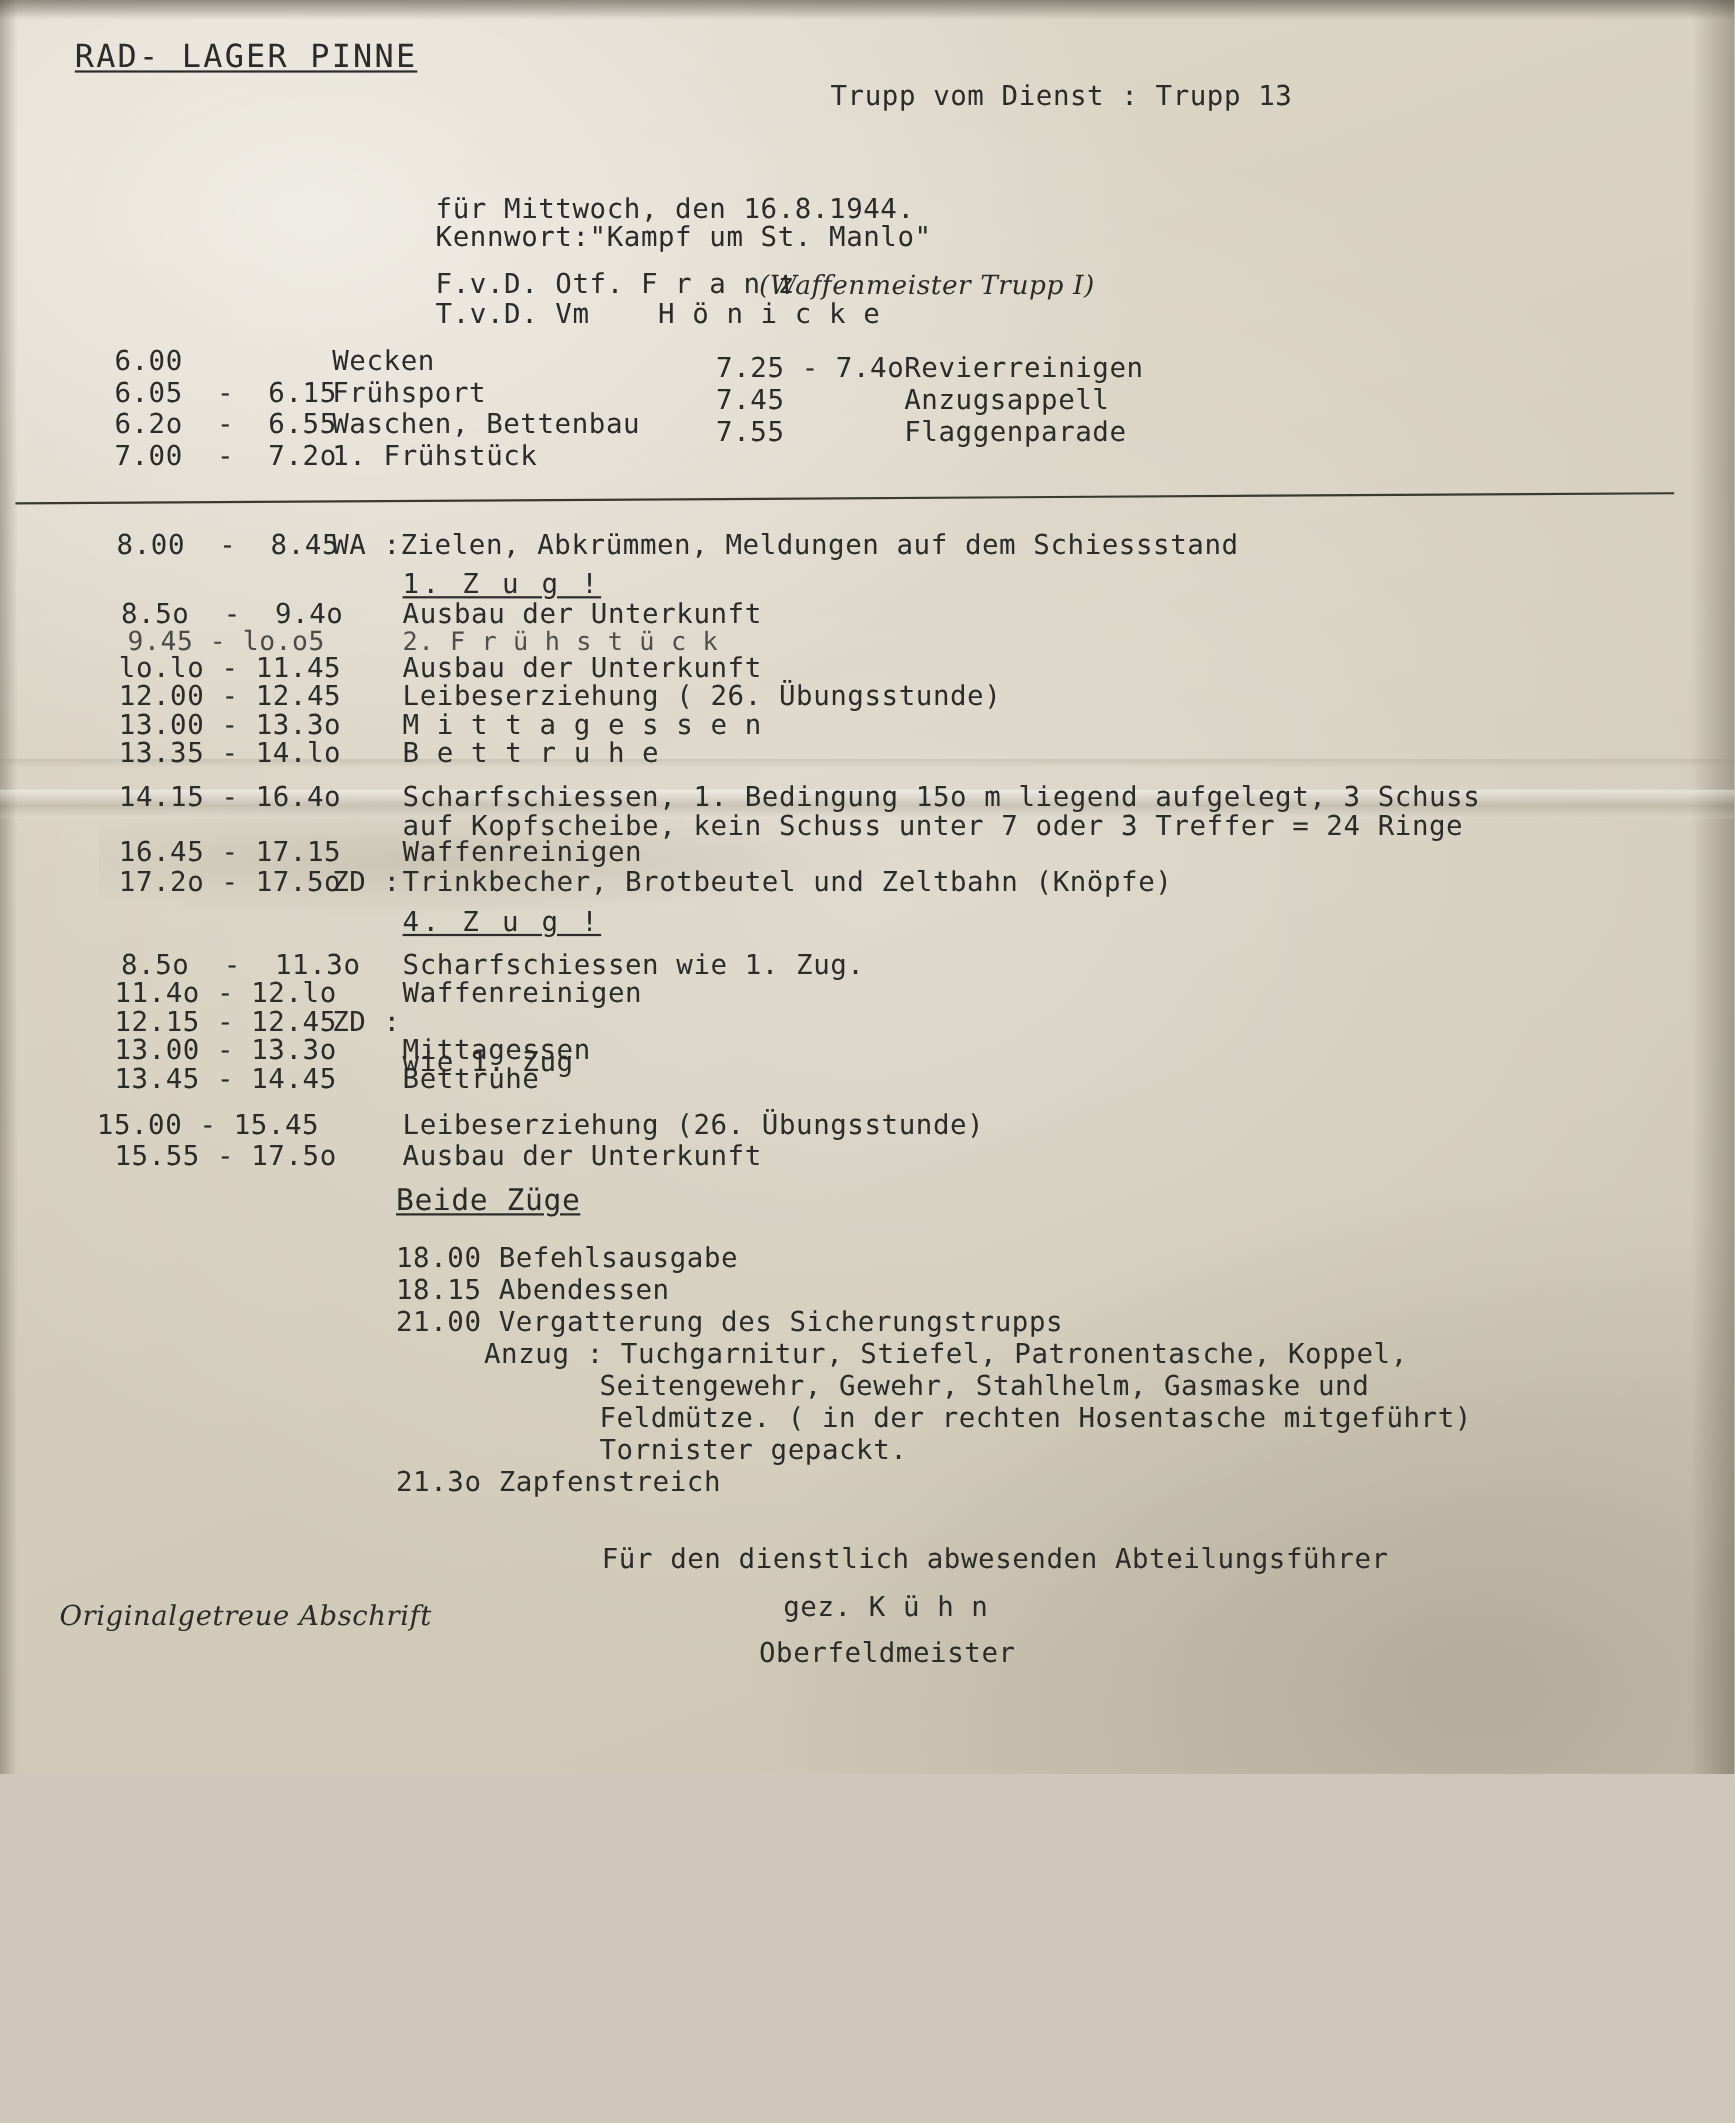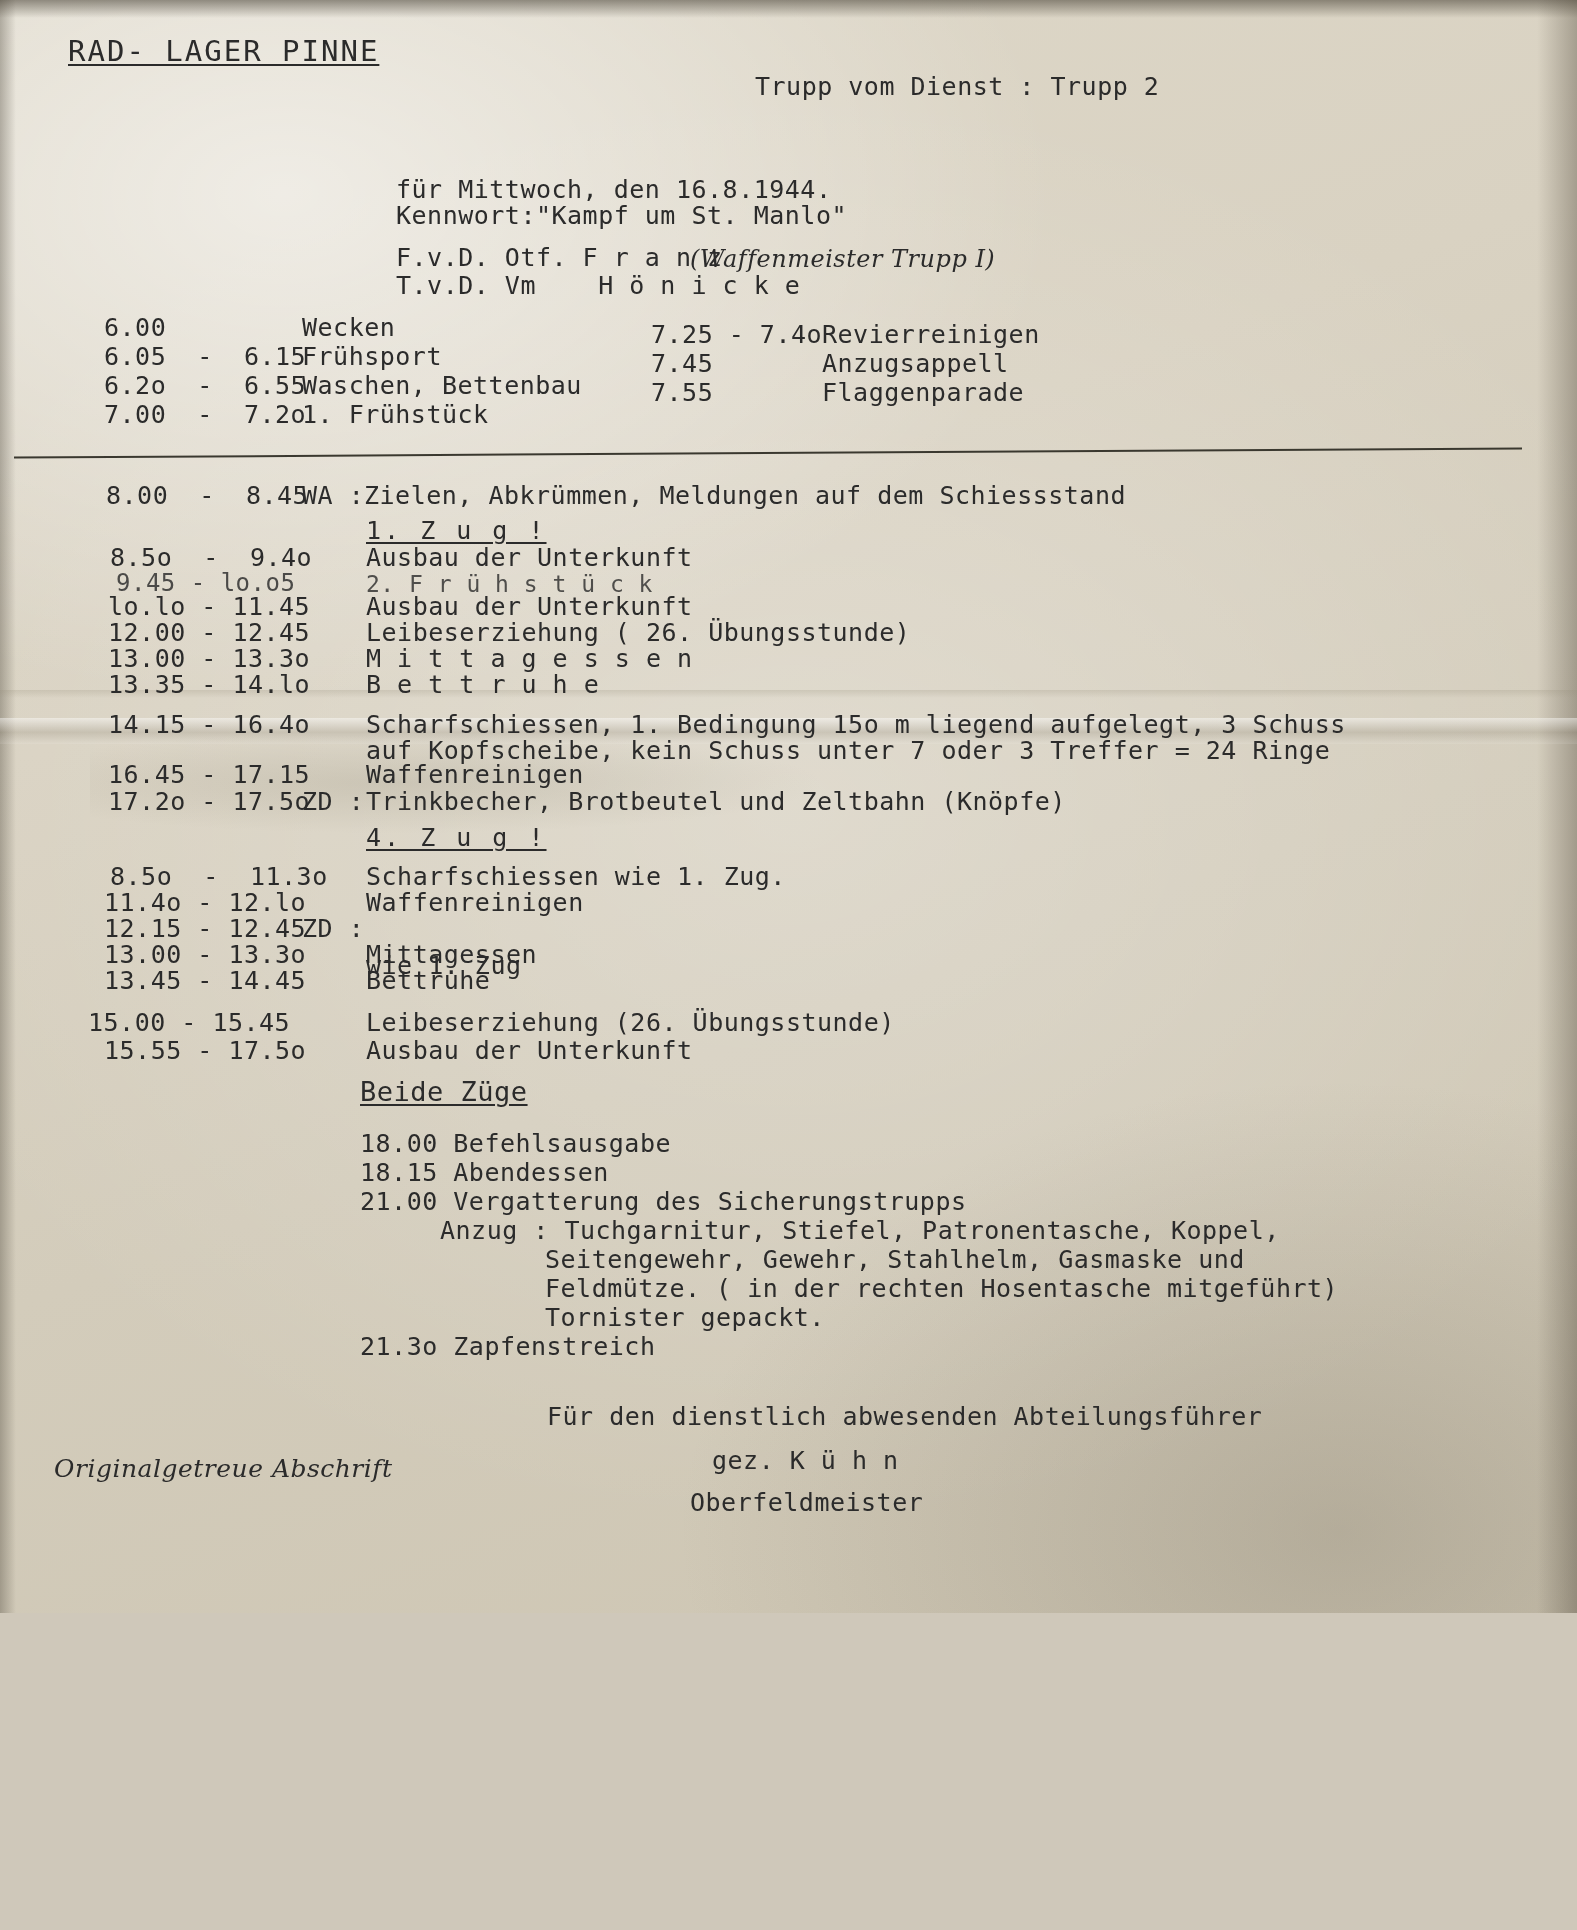--- a/index.html
+++ b/index.html
@@ -80,21 +80,21 @@
   <div id="paper"></div>
   <div id="topband"></div>
   <div id="leftband"></div>
   <div id="rightband"></div>
   <div id="fold2"></div>
   <div id="fold1"></div>
   <div id="smudge"></div>
 
   <div class="txt u" style="left:68px; top:36px; font-size:29px; letter-spacing:2px;">RAD- LAGER PINNE</div>
 
-  <div class="txt" style="left:755px; top:74px; font-size:25px;">Trupp vom Dienst : Trupp 2</div>
+  <div class="txt" style="left:755px; top:74px; font-size:25px;">Trupp vom Dienst : Trupp 13</div>
 
 
   <div class="txt" style="left:396px; top:177px; font-size:25px;">für Mittwoch, den 16.8.1944.</div>
   <div class="txt" style="left:396px; top:203px; font-size:25px;">Kennwort:"Kampf um St. Manlo"</div>
 
   <div class="txt" style="left:396px; top:245px; font-size:25px;">F.v.D. Otf. F r a n z</div>
   <div class="txt ital" style="left:690px; top:247px; font-size:24px;">(Waffenmeister Trupp I)</div>
   <div class="txt" style="left:396px; top:273px; font-size:25px;">T.v.D. Vm    H ö n i c k e</div>
 
   <div>

